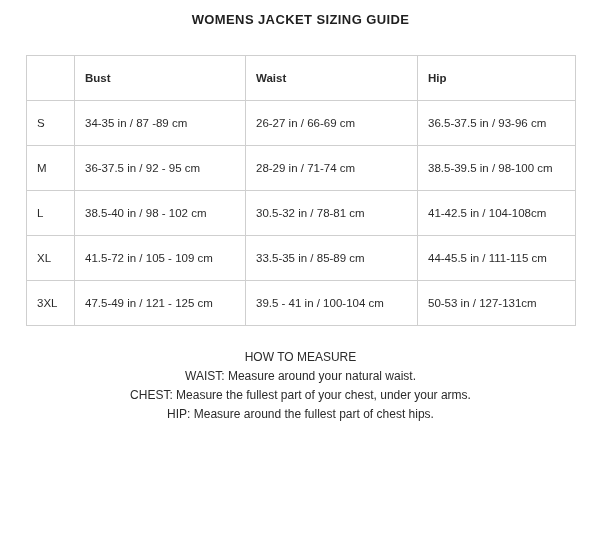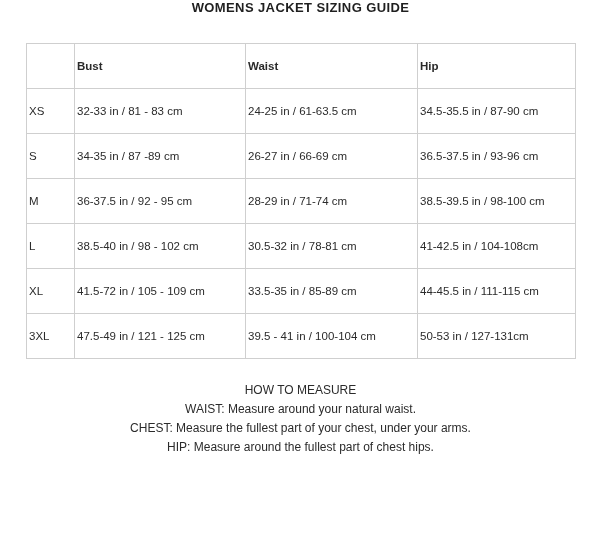--- a/index.html
+++ b/index.html
@@ -19,35 +19,35 @@
     width: 601px;
     height: 549px;
     box-sizing: border-box;
   }
   .title {
     text-align: center;
     font-size: 13px;
     font-weight: bold;
     letter-spacing: 0.4px;
     color: #1f1f1f;
-    margin-top: 0;
+    margin-top: 12px;
   }
   .table-wrap {
     margin: 28px 26px 0 26px;
   }
   table.size-table {
     width: 549px;
     border-collapse: collapse;
     table-layout: fixed;
   }
   table.size-table th,
   table.size-table td {
     border: 1px solid #cfcfcf;
     height: 45px;
-    padding: 0 0 0 2px;
+    padding: 0 0 0 10px;
     font-size: 11.5px;
     font-weight: normal;
     text-align: left;
     vertical-align: middle;
     color: #2b2b2b;
     box-sizing: border-box;
   }
   table.size-table th {
     font-weight: bold;
     font-size: 11.5px;
@@ -89,26 +89,20 @@
       <thead>
         <tr>
           <th class="corner-cell"></th>
           <th>Bust</th>
           <th>Waist</th>
           <th>Hip</th>
         </tr>
       </thead>
       <tbody>
         <tr>
-          <td class="size-cell">XS</td>
-          <td>32-33 in / 81 - 83 cm</td>
-          <td>24-25 in / 61-63.5 cm</td>
-          <td>34.5-35.5 in / 87-90 cm</td>
-        </tr>
-        <tr>
           <td class="size-cell">S</td>
           <td>34-35 in / 87 -89 cm</td>
           <td>26-27 in / 66-69 cm</td>
           <td>36.5-37.5 in / 93-96 cm</td>
         </tr>
         <tr>
           <td class="size-cell">M</td>
           <td>36-37.5 in / 92 - 95 cm</td>
           <td>28-29 in / 71-74 cm</td>
           <td>38.5-39.5 in / 98-100 cm</td>

